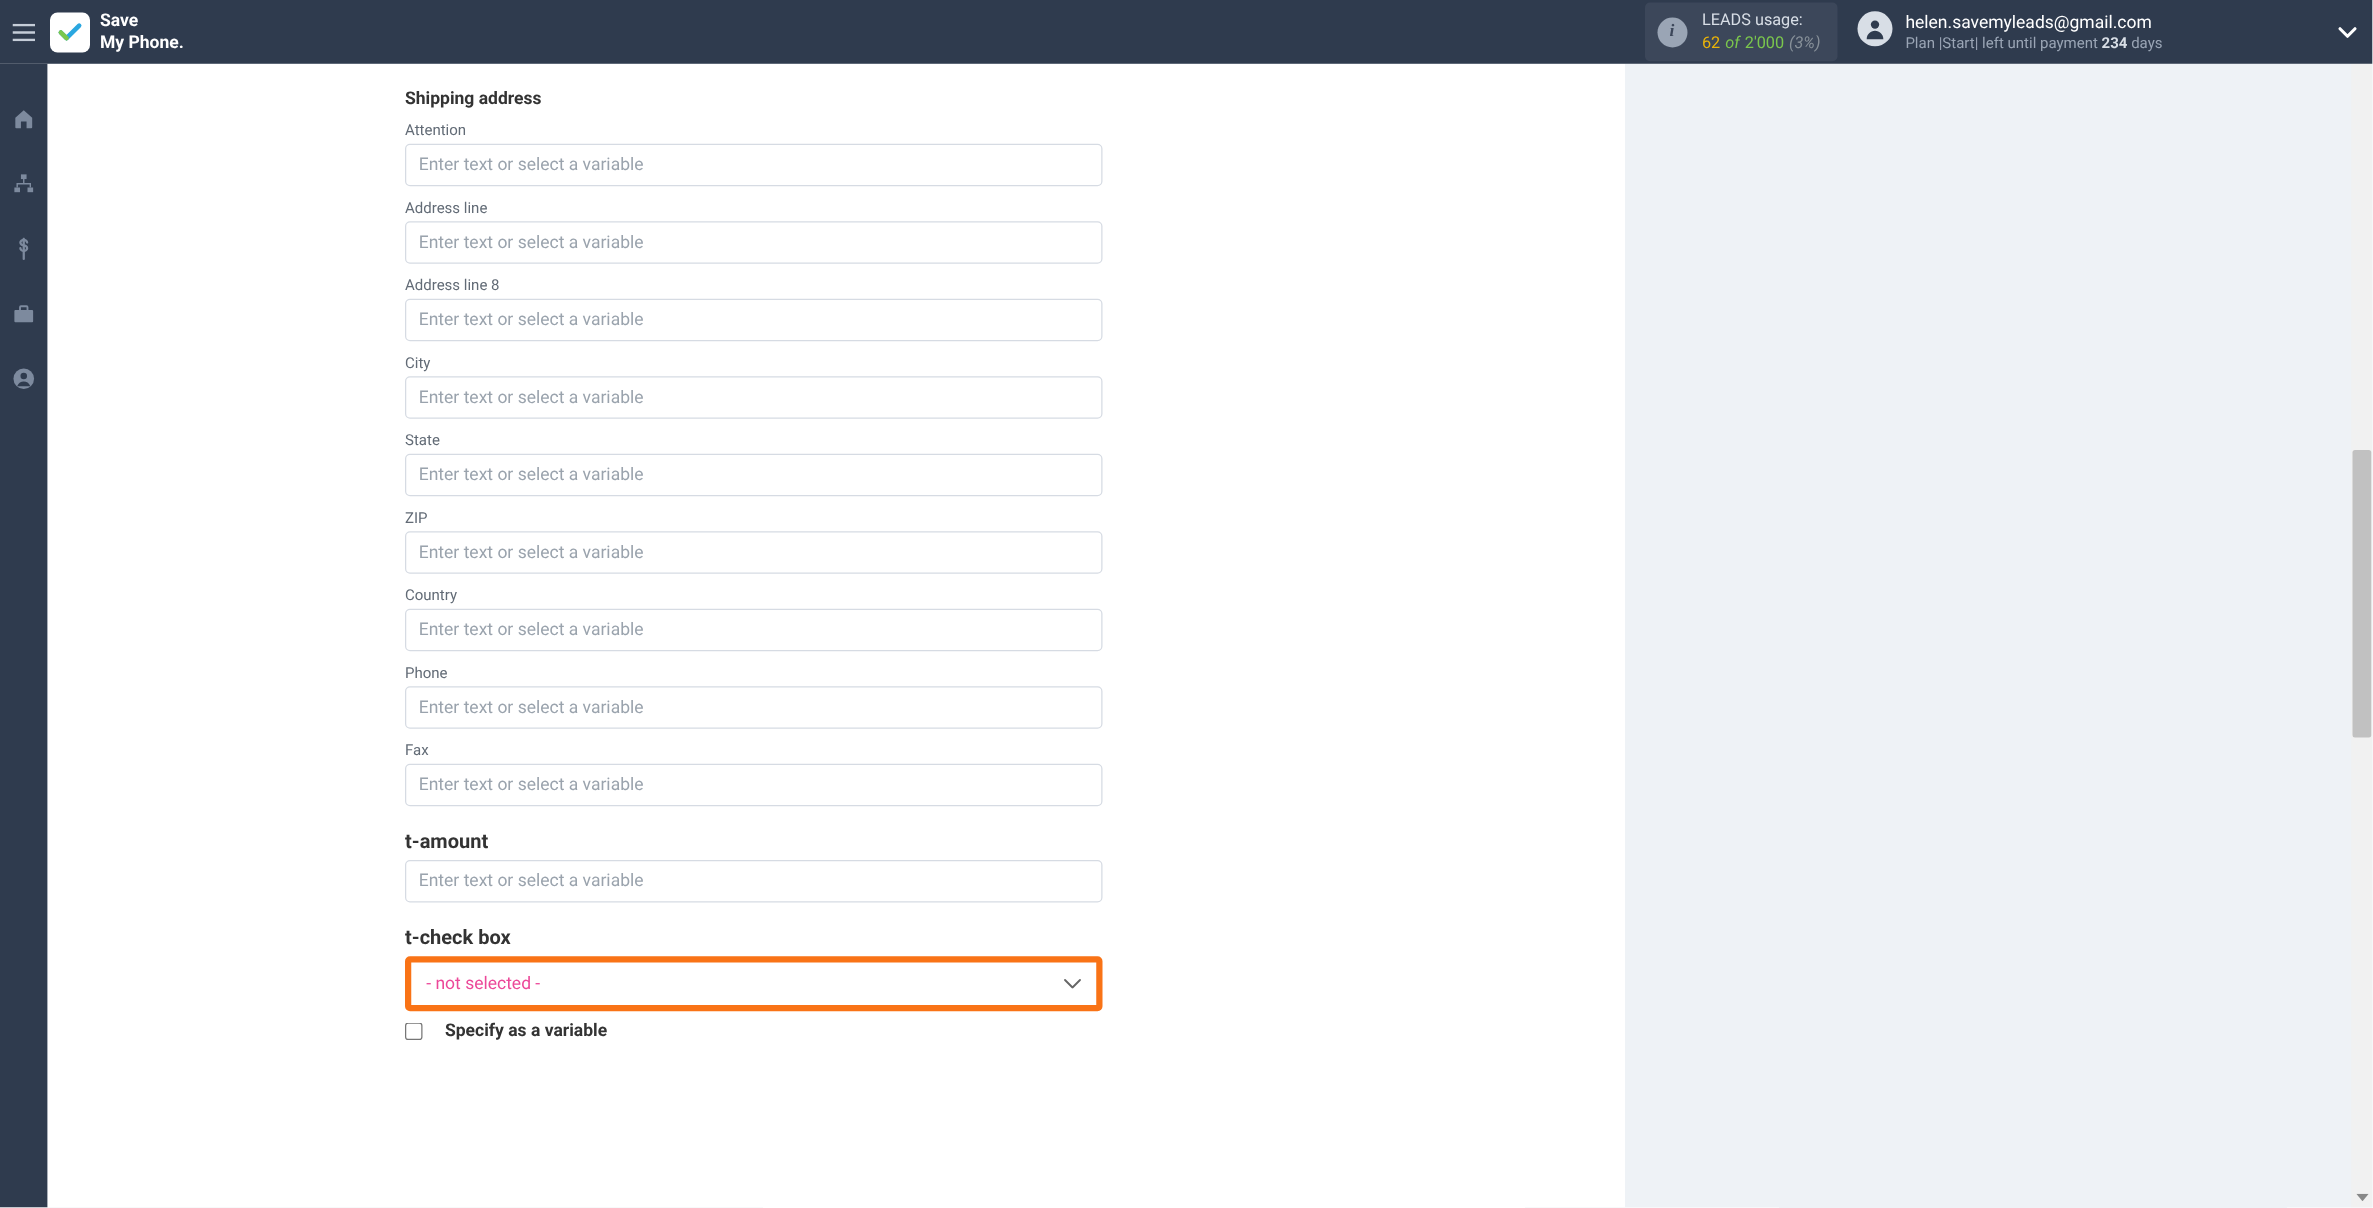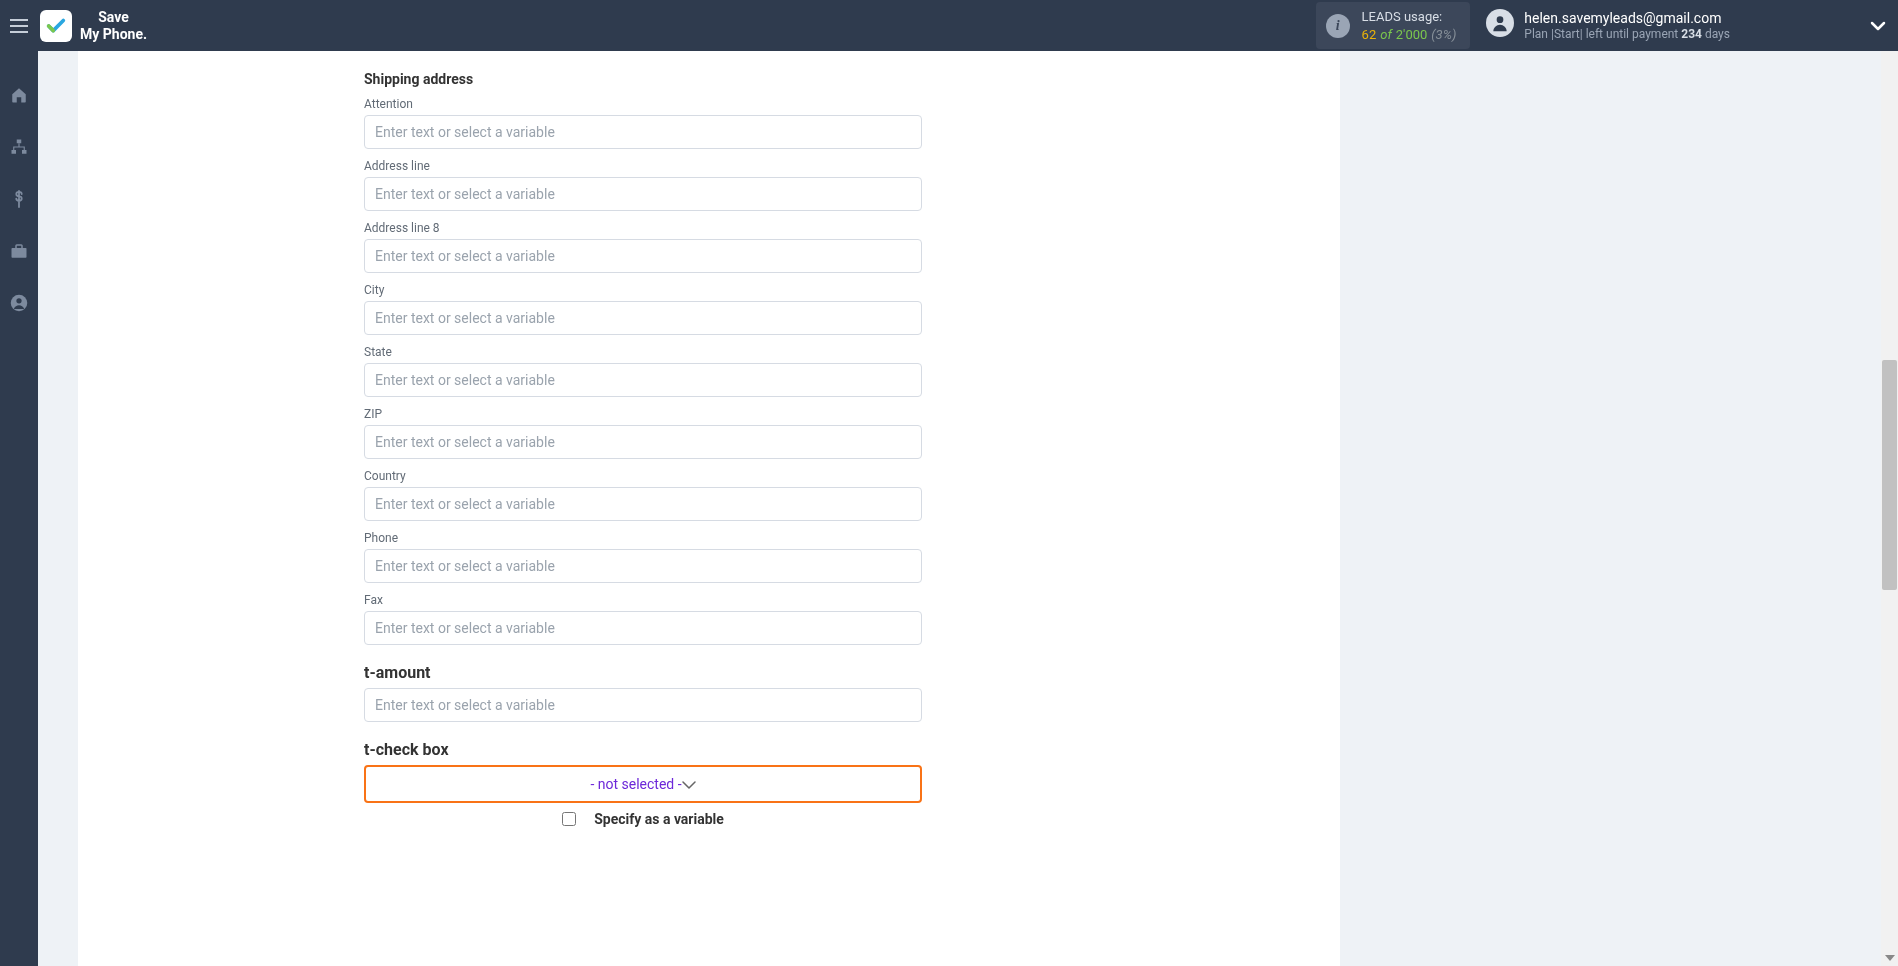--- a/index.html
+++ b/index.html
@@ -35,21 +35,20 @@
       justify-content: center;
       color: #c5cdd8;
       cursor: pointer;
     }
 
     .logo-wrap {
       display: flex;
       align-items: center;
       gap: 8px;
       margin-left: 2px;
-      text-align: center;
     }
 
     .logo-box {
       width: 32px;
       height: 32px;
       background: #ffffff;
       border-radius: 6px;
       display: flex;
       align-items: center;
       justify-content: center;
@@ -190,21 +189,20 @@
 
     .main-area {
       position: absolute;
       left: 38px;
       right: 0;
       top: 51px;
       bottom: 0;
       overflow-y: auto;
       display: flex;
       justify-content: flex-start;
-      padding-left: 40px;
     }
 
     .content-card {
       background: #ffffff;
       width: 1262px;
       min-height: 100%;
       padding: 20px 0 40px 0;
     }
 
     .form-column {
@@ -252,43 +250,42 @@
       color: #9aa3ad;
     }
 
     .select-wrap {
       position: relative;
       width: 100%;
     }
 
     .select-input {
       width: 100%;
-      border: 2px solid #f97316;
+      border: 5px solid #f97316;
       border-radius: 4px;
       padding: 9px 12px;
       font-size: 14px;
-      color: #6d28d9;
+      color: #ec4899;
       background: #ffffff;
       text-align: left;
       cursor: pointer;
       display: flex;
-      justify-content: center;
+      justify-content: space-between;
       align-items: center;
     }
 
     .select-chevron {
       color: #666;
     }
 
     .checkbox-row {
       display: flex;
       align-items: center;
       gap: 18px;
       margin-top: 8px;
-      justify-content: center;
     }
 
     .checkbox-row input[type="checkbox"] {
       width: 14px;
       height: 14px;
       cursor: pointer;
     }
 
     .checkbox-label {
       font-size: 14px;

